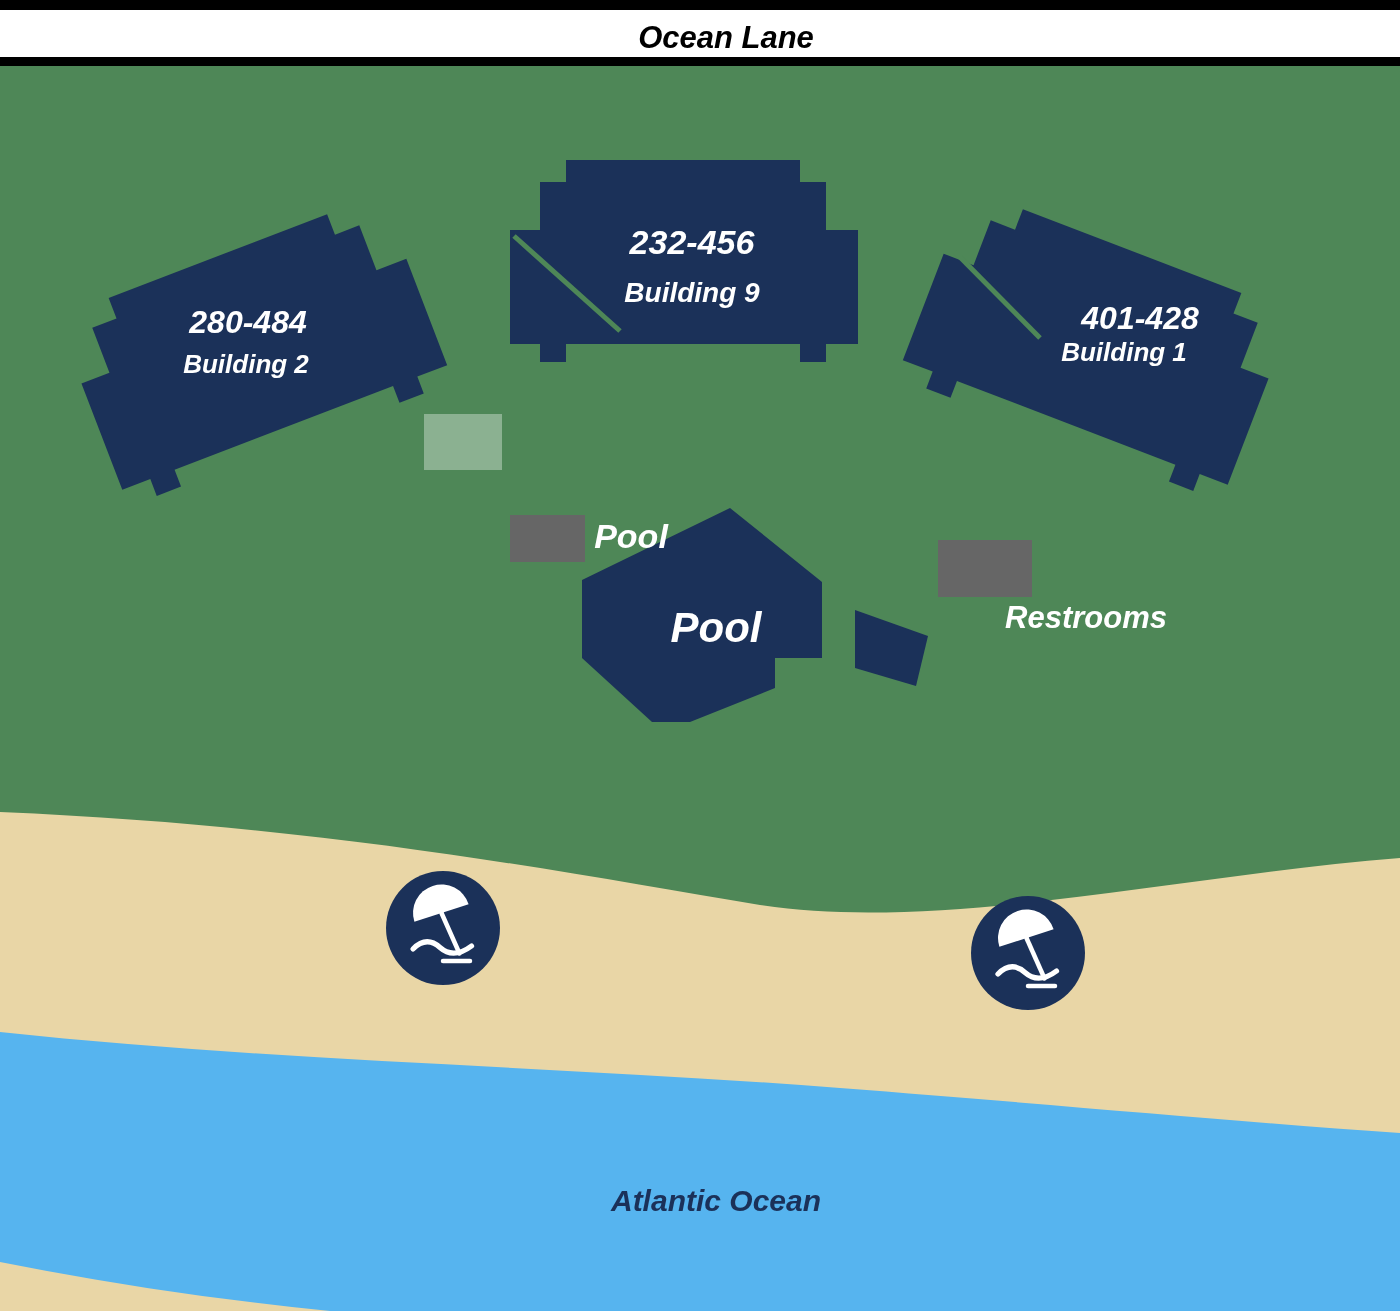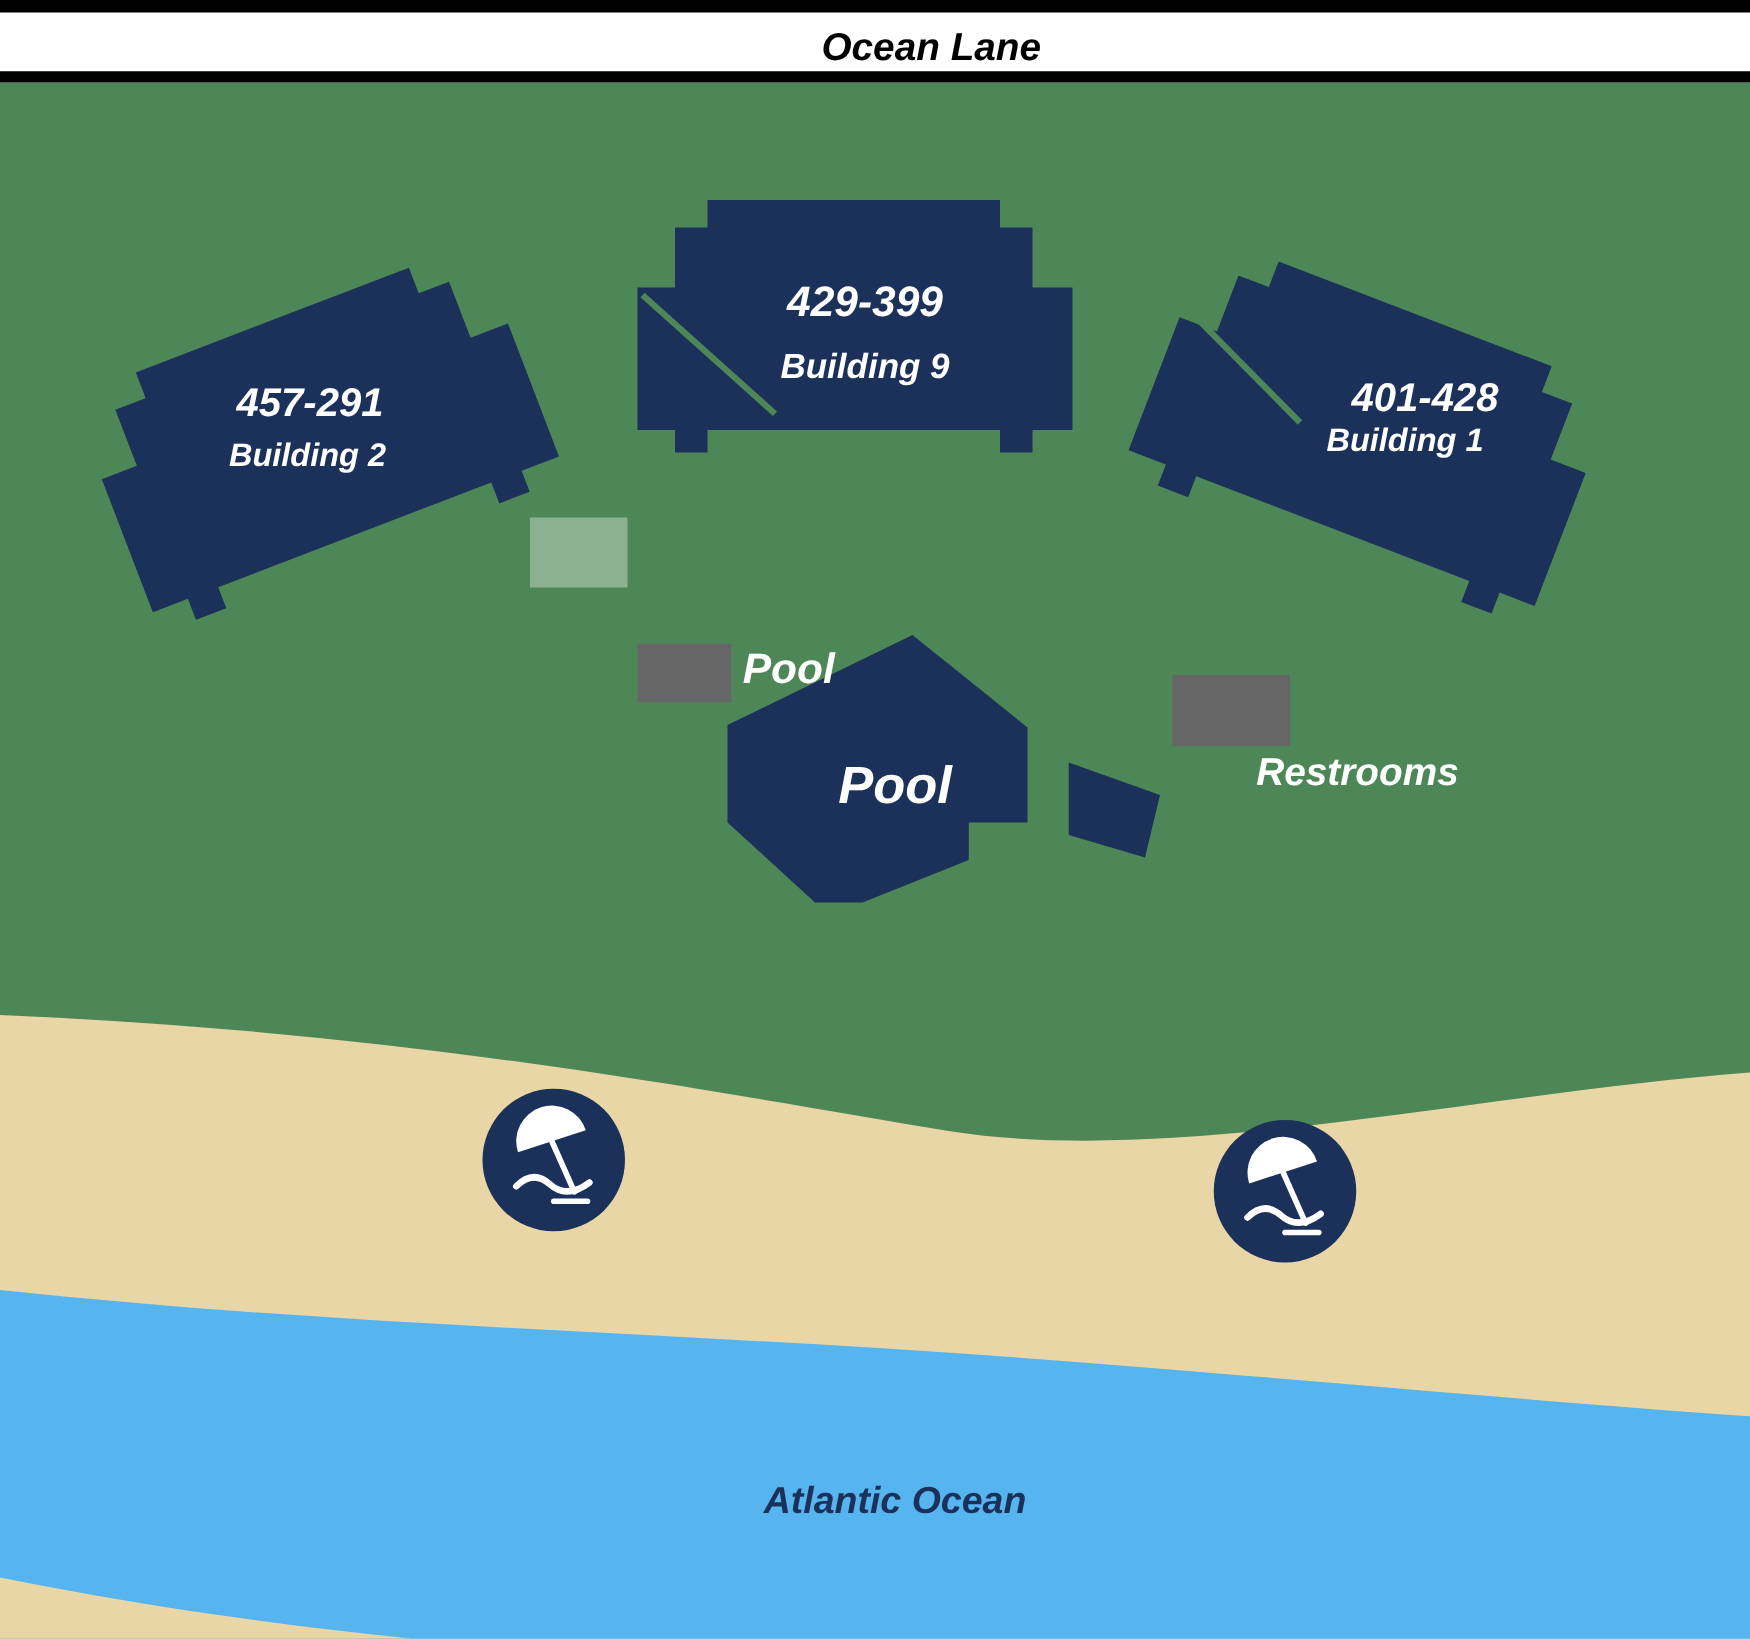--- a/index.html
+++ b/index.html
@@ -84,26 +84,26 @@
       <circle class="navy" cx="443" cy="928" r="57"></circle>
       <use href="#beach-icon" transform="translate(398,883) scale(1.5)"></use>
     </g>
     <g>
       <circle class="navy" cx="1028" cy="953" r="57"></circle>
       <use href="#beach-icon" transform="translate(983,908) scale(1.5)"></use>
     </g>
   </svg>
 
   <div class="road"></div>
-  <div class="map-label black-label" style="left:745px;top:38px;font-size:31px;">Ocean Lane</div>
+  <div class="map-label black-label" style="left:726px;top:38px;font-size:31px;">Ocean Lane</div>
 
-  <div class="map-label" style="left:248px;top:322px;font-size:32px;">457-291</div>
+  <div class="map-label" style="left:248px;top:322px;font-size:32px;">280-484</div>
   <div class="map-label" style="left:246px;top:364px;font-size:26px;">Building 2</div>
 
-  <div class="map-label" style="left:692px;top:242px;font-size:34px;">429-399</div>
+  <div class="map-label" style="left:692px;top:242px;font-size:34px;">232-456</div>
   <div class="map-label" style="left:692px;top:293px;font-size:28px;">Building 9</div>
 
   <div class="map-label" style="left:1107px;top:318px;font-size:32px;margin-left:33px;">401-428</div>
   <div class="map-label" style="left:1112px;top:352px;font-size:26px;margin-left:12px;">Building 1</div>
 
   <div class="map-label" style="left:631px;top:536px;font-size:34px;">Pool</div>
   <div class="map-label" style="left:716px;top:628px;font-size:42px;">Pool</div>
   <div class="map-label" style="left:1086px;top:618px;font-size:31px;">Restrooms</div>
 
   <div class="map-label dark-label" style="left:716px;top:1201px;font-size:30px;">Atlantic Ocean</div>

